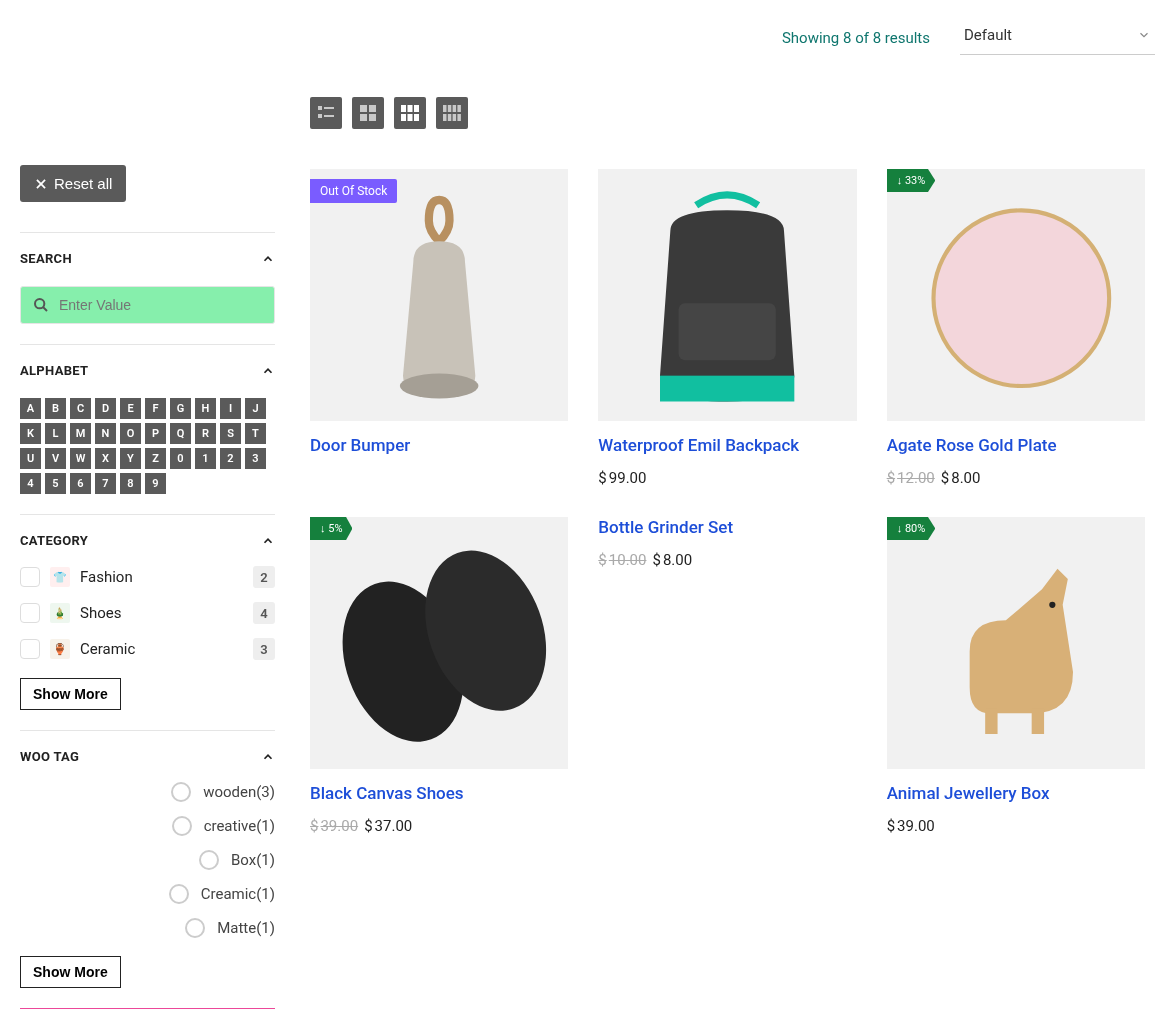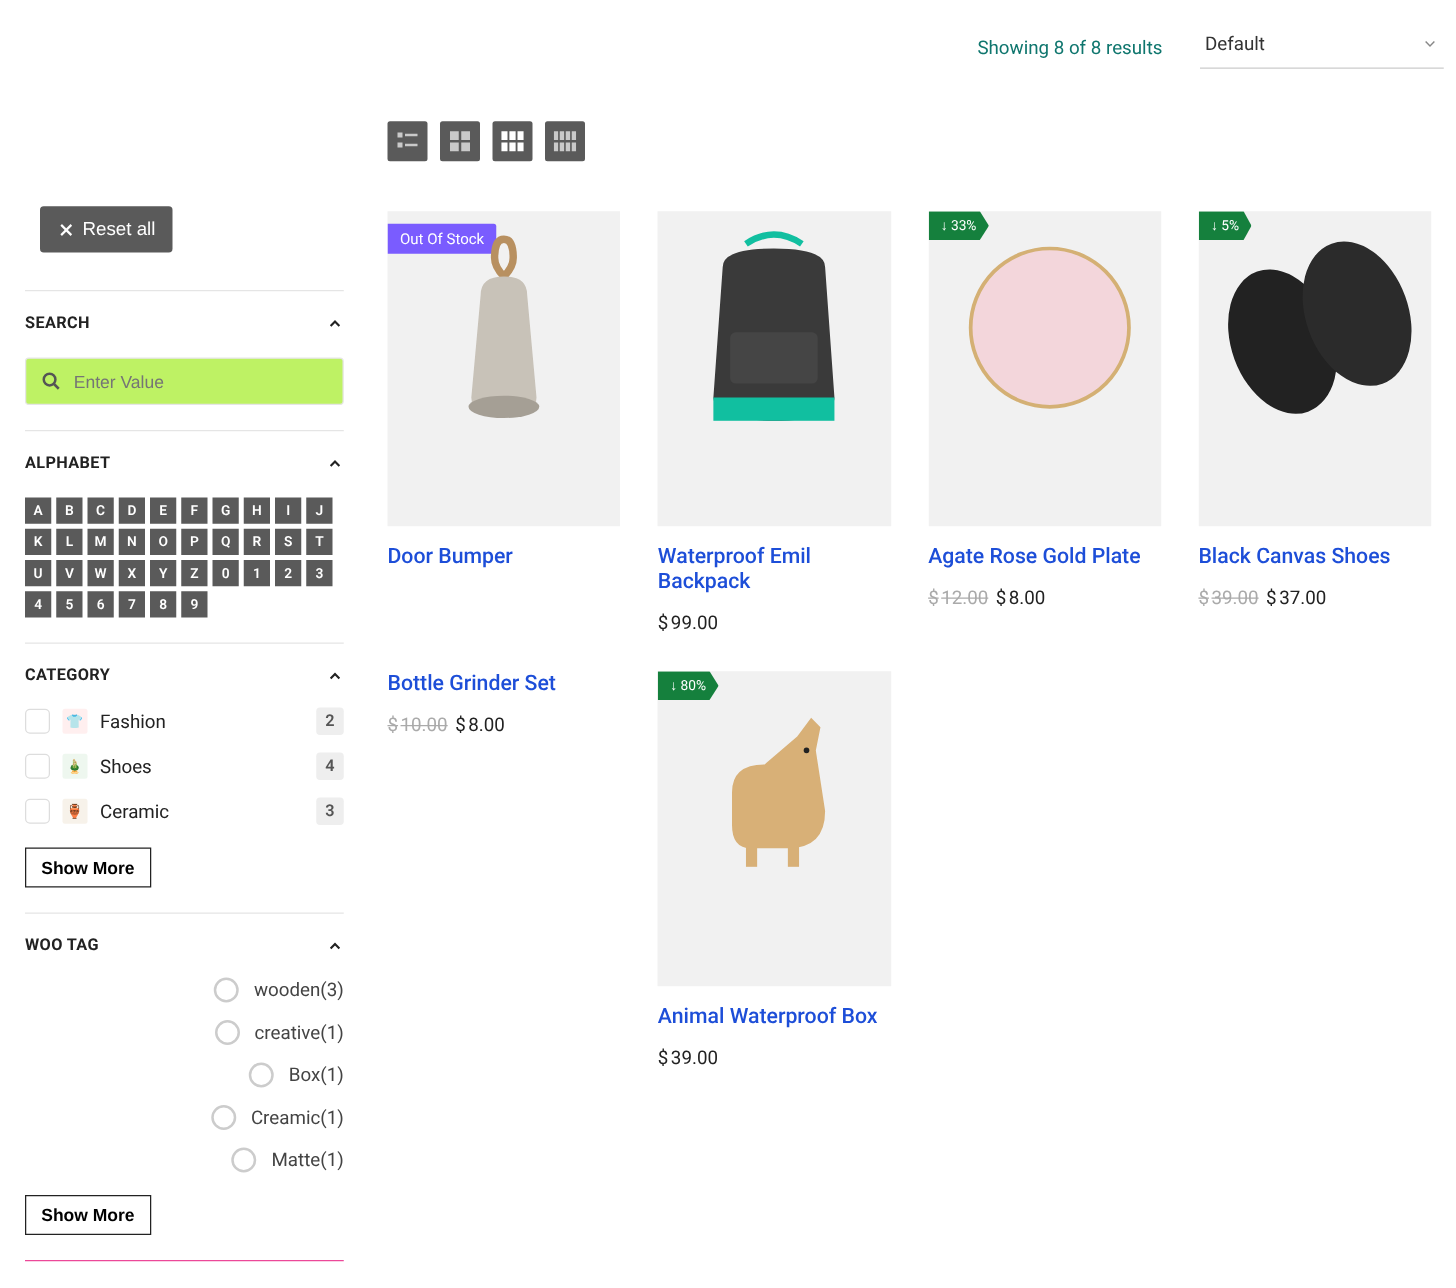--- a/index.html
+++ b/index.html
@@ -7,32 +7,32 @@
   .container { display: flex; padding: 20px; gap: 35px; }
   .sidebar { width: 255px; flex-shrink: 0; padding-top: 80px; }
   .main { flex: 1; }
 
   
   .topbar { display: flex; justify-content: flex-end; align-items: center; gap: 30px; padding: 20px 10px 10px 0; }
   .results-count { color: #0f766e; font-size: 15px; }
   .sort-select { display: flex; align-items: center; justify-content: space-between; width: 195px; border-bottom: 1px solid #ccc; padding: 6px 4px 10px 4px; cursor: pointer; color:#333; font-size:15px; }
 
   
-  .reset-btn { display: inline-flex; align-items: center; gap: 6px; background: #5a5a5a; color: #fff; border: none; border-radius: 3px; padding: 10px 14px; font-size: 15px; cursor: pointer; margin-bottom: 30px; margin-left: 12px; }
+  .reset-btn { display: inline-flex; align-items: center; gap: 6px; background: #5a5a5a; color: #fff; border: none; border-radius: 3px; padding: 10px 14px; font-size: 15px; cursor: pointer; margin-bottom: 30px; }
   .reset-btn svg { width: 14px; height: 14px; }
 
   
   .filter-section { border-top: 1px solid #e5e5e5; padding: 18px 0 20px 0; }
   .filter-section:last-child { border-bottom: 1px solid #ec4899; }
   .filter-header { display: flex; justify-content: space-between; align-items: center; cursor: pointer; }
   .filter-title { font-weight: 700; font-size: 13px; color: #222; letter-spacing: .3px; }
   .chevron { width: 14px; height: 14px; }
 
   
-  .search-wrap { margin-top: 20px; display: flex; align-items: center; background: #bef264; border: 1px solid #e5e5e5; border-radius: 3px; padding: 10px 12px; gap: 10px; }
+  .search-wrap { margin-top: 20px; display: flex; align-items: center; background: #86efac; border: 1px solid #e5e5e5; border-radius: 3px; padding: 10px 12px; gap: 10px; }
   .search-wrap input { border: none; outline: none; background: transparent; font-size: 14px; flex: 1; color: #555; }
 
   
   .alpha-grid { margin-top: 20px; display: flex; flex-wrap: wrap; gap: 4px; }
   .alpha-btn { width: 21px; height: 21px; background: #5a5a5a; color: #fff; font-size: 11px; display: flex; align-items: center; justify-content: center; cursor: pointer; font-weight:600; }
 
   
   .cat-list { margin-top: 18px; display: flex; flex-direction: column; gap: 14px; }
   .cat-item { display: flex; align-items: center; gap: 10px; cursor: pointer; }
   .cat-check { width: 20px; height: 20px; border: 1px solid #ddd; border-radius: 4px; background:#fff; }
@@ -48,21 +48,21 @@
 
   .show-more { margin-top: 18px; border: 1px solid #222; background: #fff; padding: 7px 12px; font-size: 14px; font-weight: 600; cursor: pointer; }
 
   
   .layout-row { display: flex; gap: 10px; margin: 12px 0 40px 0; }
   .layout-btn { width: 32px; height: 32px; background: #5a5a5a; border-radius: 2px; display: flex; align-items: center; justify-content: center; cursor: pointer; }
   .layout-btn svg { fill: #c9c9c9; }
   .layout-btn.active svg { fill: #fff; }
 
   
-  .grid { display: grid; grid-template-columns: repeat(4, 1fr); gap: 30px; }
+  .grid { display: grid; grid-template-columns: repeat(3, 1fr); gap: 30px; }
   .card { display: flex; flex-direction: column; gap: 14px; }
   .card-img { position: relative; width: 100%; height: 252px; background: #f1f1f1; display:flex; align-items:center; justify-content:center; overflow:hidden;}
   .badge { position: absolute; top: 0; left: 0; padding: 5px 10px; font-size: 12px; color: #fff; }
   .badge-oos { background: #7a5cff; top: 10px; left: 0; border-radius: 0 2px 2px 0; }
   .badge-disc { background: #15803d; font-size:11px; clip-path: polygon(0 0, 85% 0, 100% 50%, 85% 100%, 0 100%);}
   .card-title { font-size: 17px; color: #1d4ed8; font-weight: 500; }
   .price-row { display: flex; gap: 6px; font-size: 15px; }
   .price-old { color: #aaa; text-decoration: line-through; }
   .price-cur { color: #222; }
   .currency { margin-right: 2px; }
@@ -328,20 +328,20 @@
         <div class="card">
           <div class="card-img">
             <div class="badge badge-disc">↓ 80%</div>
             <svg class="illus" viewBox="0 0 250 250">
               <path d="M150 70 l15 -20 l10 10 l-5 25 l10 65 q0 40 -40 40 l-40 0 q-20 0 -20 -25 l0 -35 q0 -30 35 -30 z" fill="#d8b077"></path>
               <circle cx="160" cy="85" r="3" fill="#222"></circle>
               <rect x="95" y="185" width="12" height="25" fill="#d8b077"></rect>
               <rect x="140" y="185" width="12" height="25" fill="#d8b077"></rect>
             </svg>
           </div>
-          <div class="card-title">Animal Waterproof Box</div>
+          <div class="card-title">Animal Jewellery Box</div>
           <div class="price-row">
             <span class="price-cur"><span class="currency">$</span>39.00</span>
           </div>
         </div>
       </div>
   </main>
 </div>
 
 </body></html>

